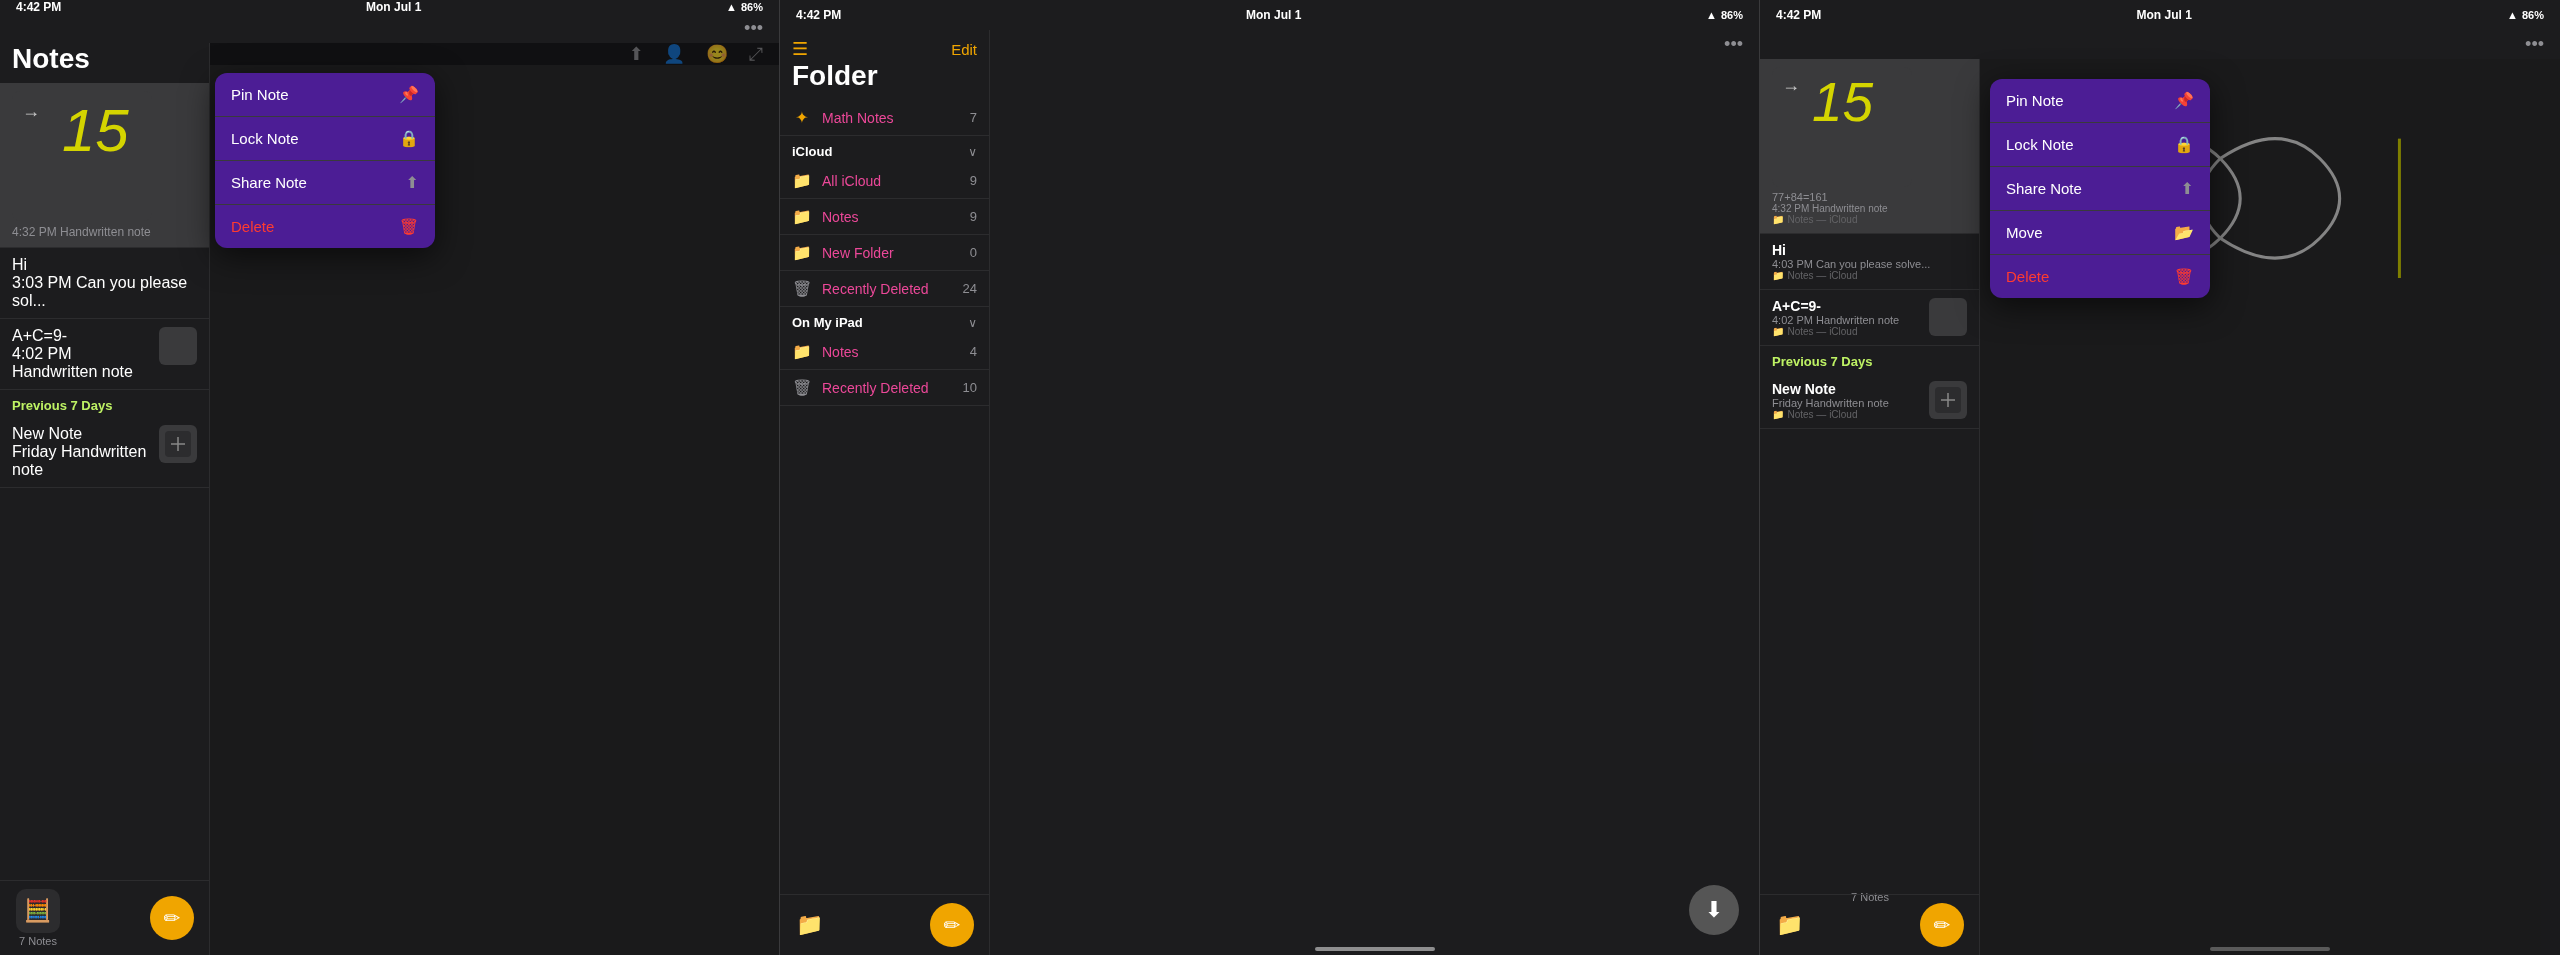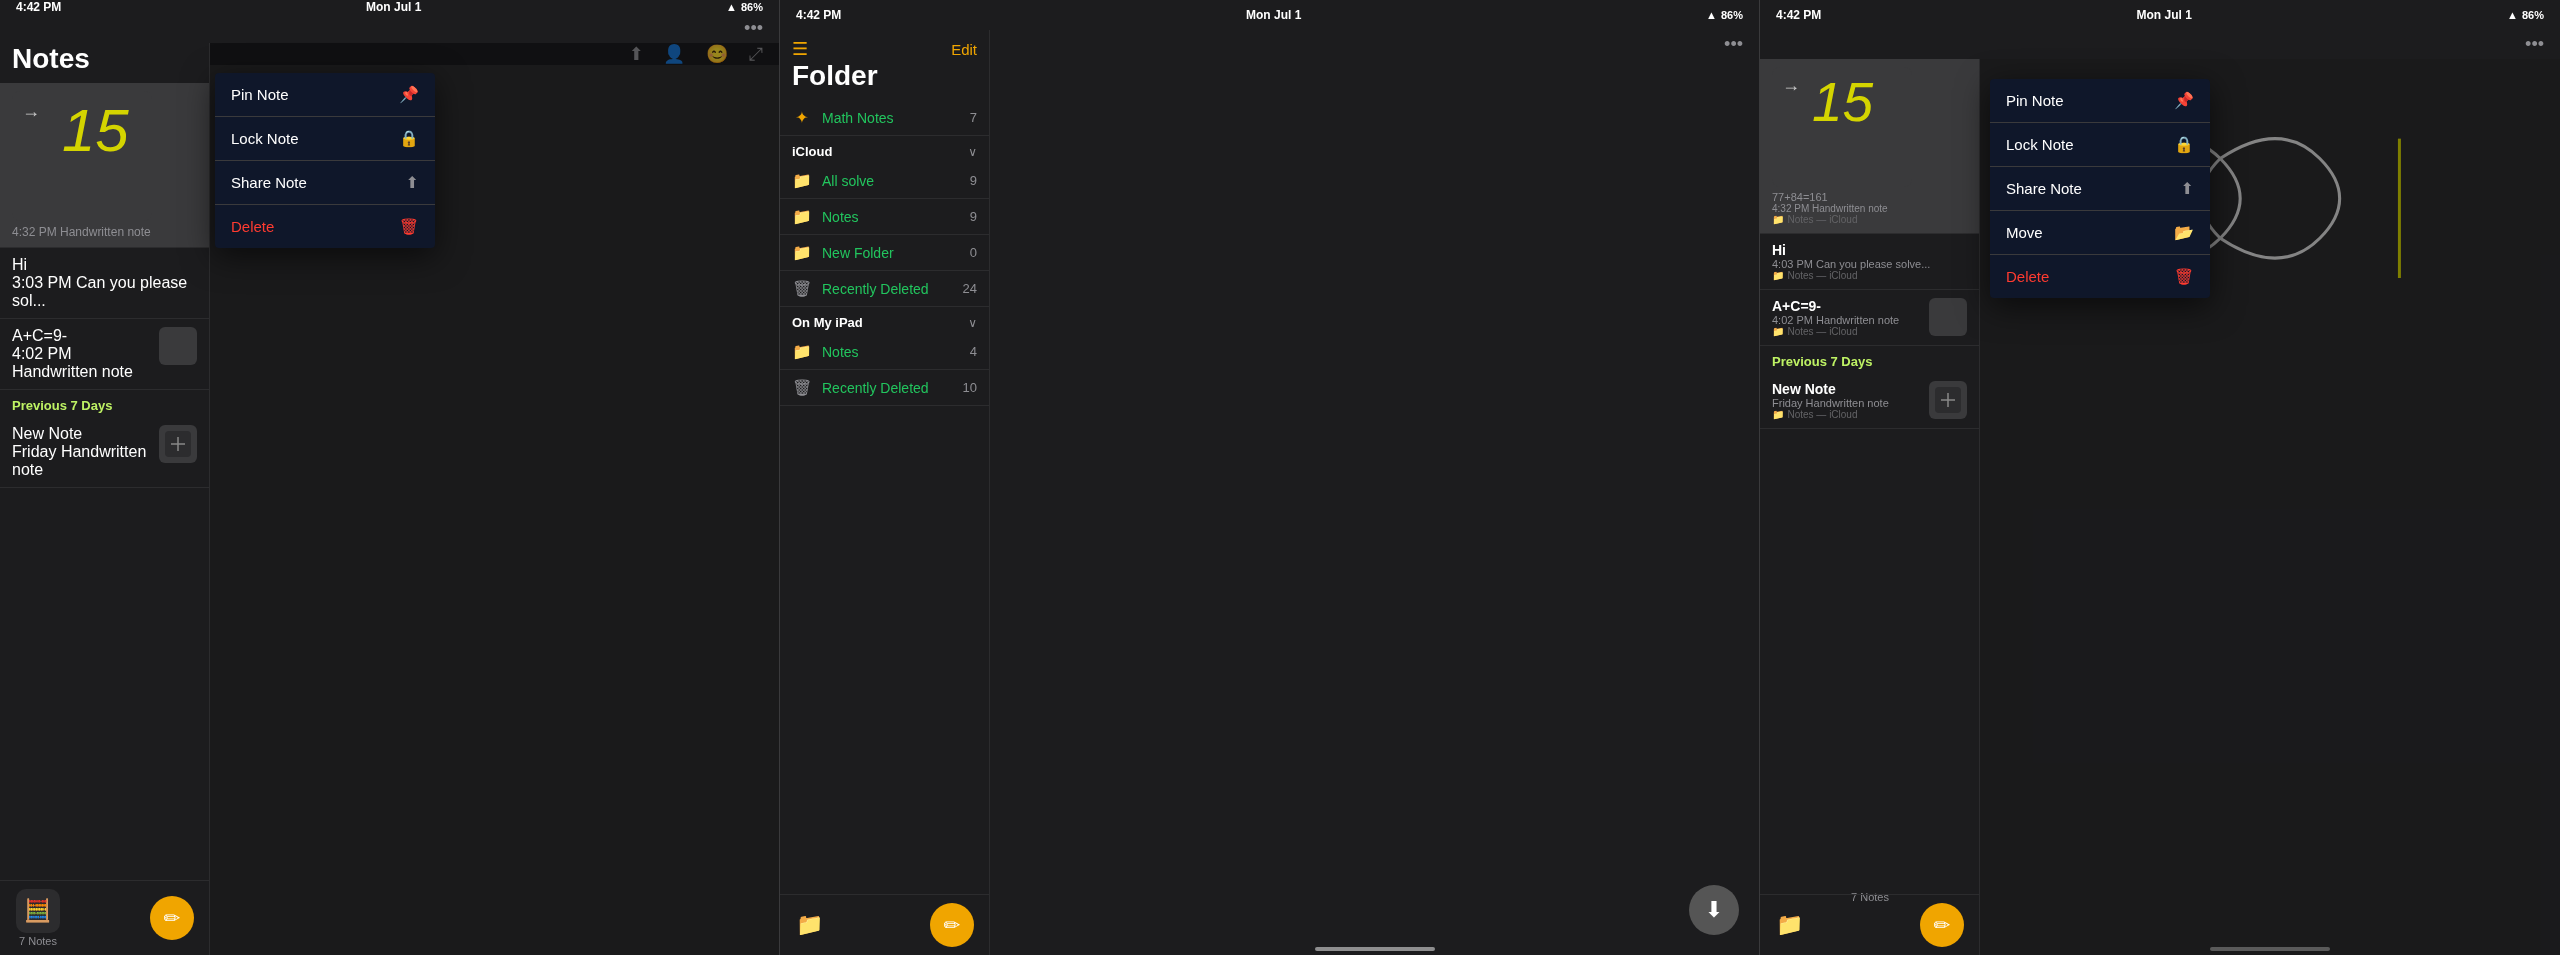--- a/index.html
+++ b/index.html
@@ -74,22 +74,22 @@
     .section-label {
       font-size: 13px;
       font-weight: 600;
       color: #bef264;
       padding: 8px 12px 4px;
     }
 
     
     .context-menu {
       position: absolute;
-      background: #0f172a;
-      border-radius: 4px;
+      background: #4c1d95;
+      border-radius: 12px;
       overflow: hidden;
       width: 220px;
       z-index: 100;
       box-shadow: 0 8px 32px rgba(0,0,0,0.6);
     }
 
     .context-menu-item {
       display: flex;
       align-items: center;
       justify-content: space-between;
@@ -191,21 +191,21 @@
       width: 20px;
       text-align: center;
     }
 
     .folder-icon.trash { color: #8e8e93; }
     .folder-icon.math { color: #f0a500; }
 
     .folder-name {
       flex: 1;
       font-size: 14px;
-      color: #22c55e;
+      color: #ec4899;
     }
 
     .folder-count {
       font-size: 13px;
       color: #8e8e93;
     }
 
     .calc-icon {
       width: 44px;
       height: 44px;
@@ -454,21 +454,21 @@
           <span class="folder-count">7</span>
         </div>
 
         <div class="folder-section-header">
           <span class="folder-section-label">iCloud</span>
           <span class="folder-section-arrow">∨</span>
         </div>
 
         <div class="folder-item">
           <span class="folder-icon">📁</span>
-          <span class="folder-name">All solve</span>
+          <span class="folder-name">All iCloud</span>
           <span class="folder-count">9</span>
         </div>
 
         <div class="folder-item">
           <span class="folder-icon">📁</span>
           <span class="folder-name">Notes</span>
           <span class="folder-count">9</span>
         </div>
 
         <div class="folder-item">

